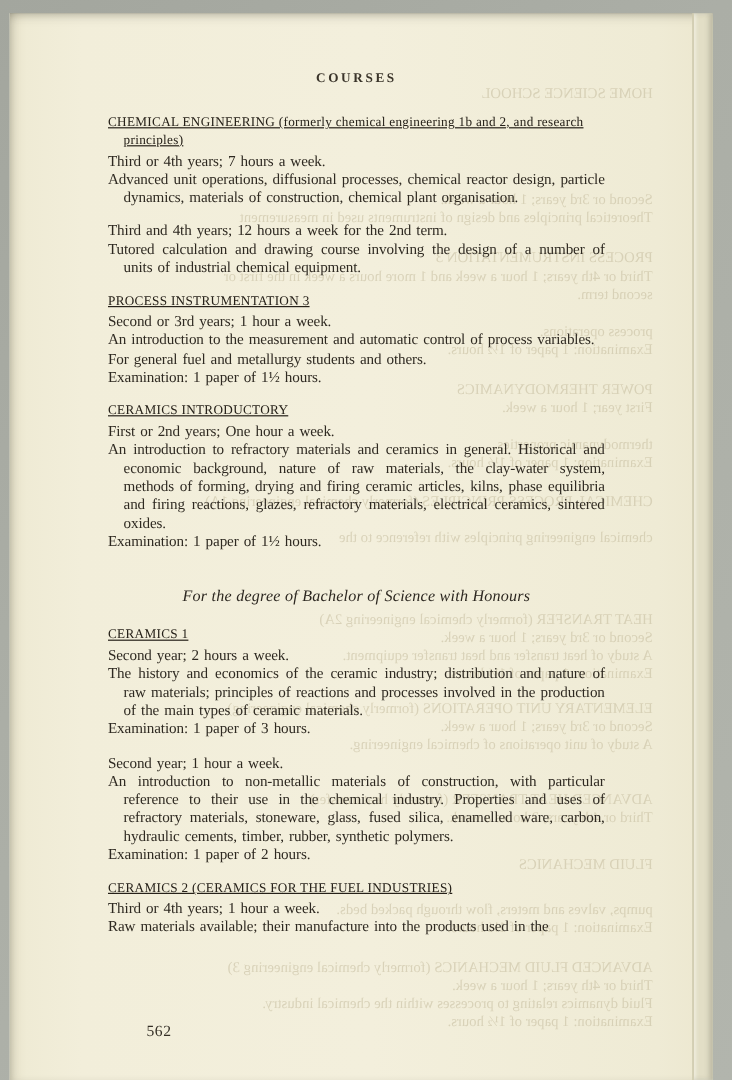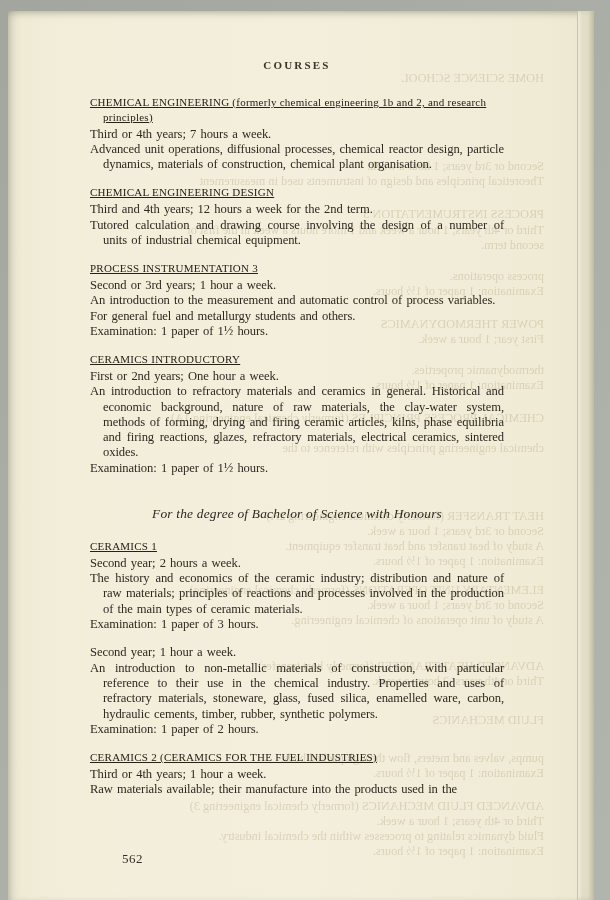--- a/index.html
+++ b/index.html
@@ -114,21 +114,20 @@
       </div>
     <div class="content">
       <div class="running-head">COURSES</div>
       <div id="blocks">
           <div class="section">
             <div class="heading">CHEMICAL ENGINEERING (formerly chemical engineering 1b and 2, and research principles)</div>
             <div class="para">Third or 4th years; 7 hours a week.</div>
             <div class="para">Advanced unit operations, diffusional processes, chemical reactor design, particle dynamics, materials of construction, chemical plant organisation.</div>
           </div>
           <div class="section">
-            <div class="heading">CHEMICAL ENGINEERING DESIGN</div>
             <div class="para">Third and 4th years; 12 hours a week for the 2nd term.</div>
             <div class="para">Tutored calculation and drawing course involving the design of a number of units of industrial chemical equipment.</div>
           </div>
           <div class="section">
             <div class="heading">PROCESS INSTRUMENTATION 3</div>
             <div class="para">Second or 3rd years; 1 hour a week.</div>
             <div class="para">An introduction to the measurement and automatic control of process variables.</div>
             <div class="para">For general fuel and metallurgy students and others.</div>
             <div class="para">Examination: 1 paper of 1½ hours.</div>
           </div>

